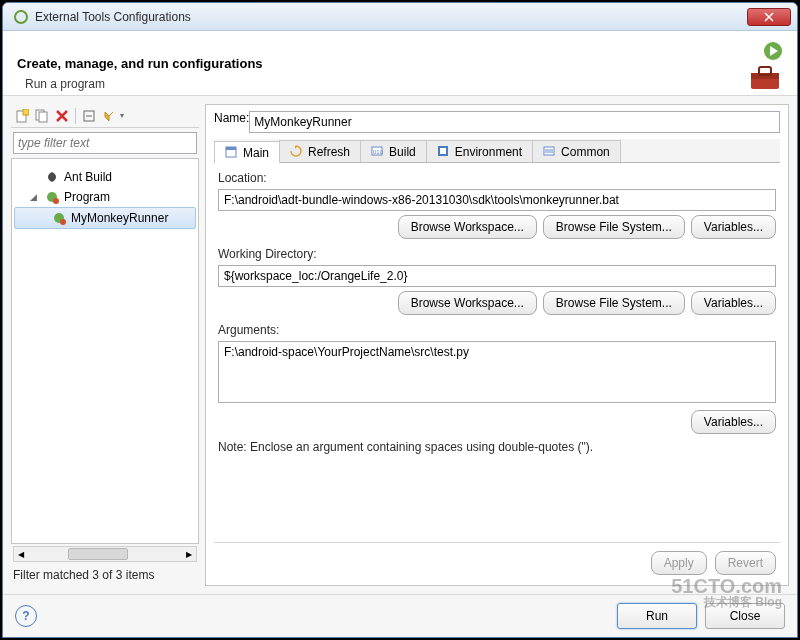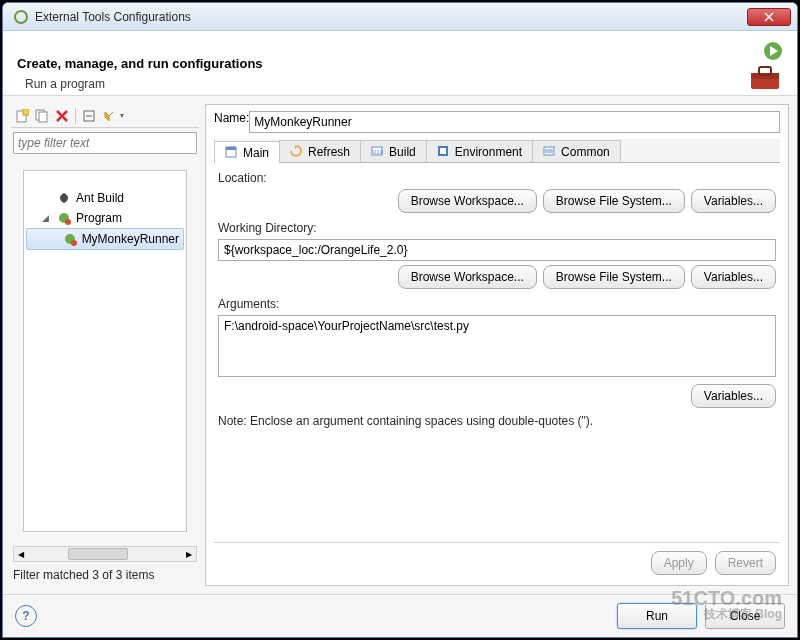--- a/index.html
+++ b/index.html
@@ -21,21 +21,21 @@
 .body { flex: 1; display: flex; padding: 8px; gap: 6px; background: #f6f6f6; overflow: hidden; }
 
 .left { width: 188px; display: flex; flex-direction: column; }
 .toolbar { height: 24px; display: flex; align-items: center; padding: 2px; border-bottom: 1px solid #d0d0d0; gap: 2px; }
 .toolbar .tbtn { width: 18px; height: 18px; display: flex; align-items: center; justify-content: center; cursor: pointer; }
 .toolbar .sep { width: 1px; height: 16px; background: #c8c8c8; margin: 0 2px; }
 
 .filter { margin: 4px 2px; }
 .filter input { width: 100%; height: 22px; padding: 2px 4px; border: 1px solid #abadb3; font-size: 12px; color: #888; font-style: italic; }
 
-.tree { flex: 1; background: #fff; border: 1px solid #c5c5c5; margin: 12px; padding: 17px 2px; overflow: auto; font-size: 12px; }
+.tree { flex: 1; background: #fff; border: 1px solid #c5c5c5; margin: 0; padding: 8px 2px; overflow: auto; font-size: 12px; }
 .tree-item { display: flex; align-items: center; padding: 2px 4px; gap: 4px; cursor: pointer; }
 .tree-item.indent1 { padding-left: 16px; }
 .tree-item.indent2 { padding-left: 36px; }
 .tree-item.selected { background: linear-gradient(#e8f0fa,#d2e3f7); border: 1px solid #a8c8e8; border-radius: 2px; }
 .tree-item .twisty { width: 10px; font-size: 9px; color: #6a6a6a; }
 .tree-item .ticon { width: 16px; height: 16px; display: flex; align-items: center; justify-content: center; }
 
 .scroll { height: 16px; background: #f0f0f0; border: 1px solid #d0d0d0; margin: 2px; display: flex; align-items: center; }
 .scroll .thumb { width: 60px; height: 12px; background: #d8d8d8; border: 1px solid #b8b8b8; border-radius: 2px; margin-left: 40px; }
 .scroll .arr { width: 14px; display: flex; align-items: center; justify-content: center; font-size: 8px; }
@@ -63,21 +63,21 @@
 .btn:disabled { color: #9a9a9a; }
 .note { font-size: 12px; color: #2a2a2a; margin-top: 6px; }
 
 .panel-footer { display: flex; justify-content: flex-end; gap: 8px; padding: 8px 4px 4px; border-top: 1px solid #d8d8d8; }
 
 .dialog-footer { display: flex; align-items: center; padding: 8px 12px; background: #f6f6f6; border-top: 1px solid #d8d8d8; }
 .help { width: 22px; height: 22px; border: 1.5px solid #4a7cc2; border-radius: 50%; display: flex; align-items: center; justify-content: center; color: #4a7cc2; font-weight: bold; cursor: pointer; margin-right: auto; }
 .dlg-btn { width: 80px; height: 26px; margin-left: 8px; background: linear-gradient(#fdfdfd,#e8e8e8); border: 1px solid #a8a8a8; border-radius: 3px; font-size: 12px; cursor: pointer; }
 .dlg-btn.primary { border-color: #5a8cc8; box-shadow: 0 0 2px #7ab0e8; }
 
-.watermark { position: absolute; right: 18px; bottom: 20px; color: rgba(120,120,120,.5); font-size: 20px; font-weight: bold; line-height: 1; text-align: right; pointer-events: none; }
+.watermark { position: absolute; right: 18px; bottom: 32px; color: rgba(120,120,120,.5); font-size: 20px; font-weight: bold; line-height: 1; text-align: right; pointer-events: none; }
 .watermark small { font-size: 12px; display: block; }
 
 svg { display: block; }
 </style>
 </head>
 <body>
 
 <div class="window">
   <div class="titlebar">
     <span class="icon">
@@ -240,20 +240,21 @@
                 <path d="M2 5 L10 5 M2 7 L10 7" stroke="#6a8ac8"></path>
               </svg>
             </span>
           <span>Common</span>
         </div>
       </div>
 
       <div class="panel">
         <div class="field-group">
           <label>Location:</label>
+          <input type="text" value="F:\android\adt-bundle-windows-x86-20131030\sdk\tools\monkeyrunner.bat" style="">
           <div class="btnrow">
             <button class="btn">Browse Workspace...</button>
             <button class="btn">Browse File System...</button>
             <button class="btn">Variables...</button>
           </div>
         </div>
 
         <div class="field-group">
           <label>Working Directory:</label>
           <input type="text" value="${workspace_loc:/OrangeLife_2.0}" style="">

